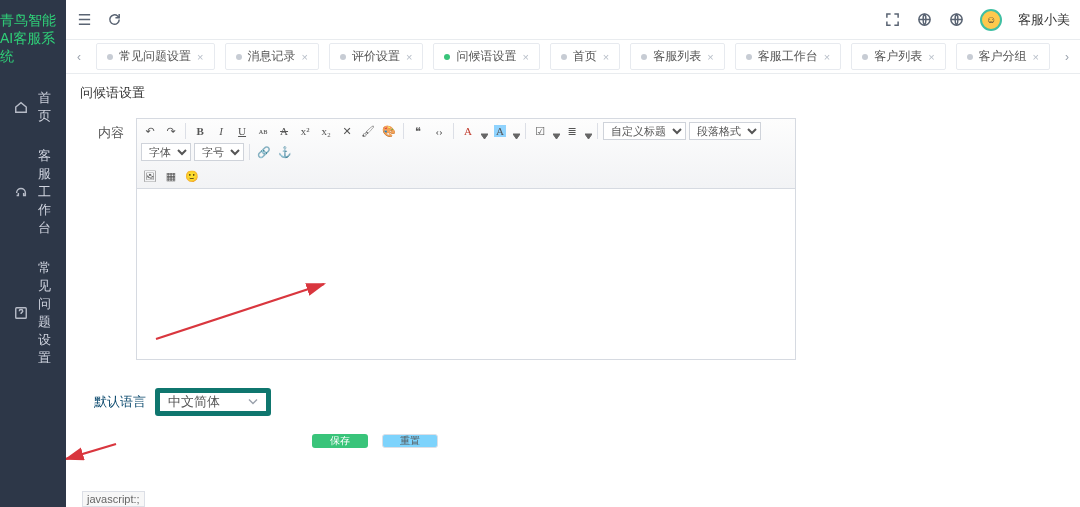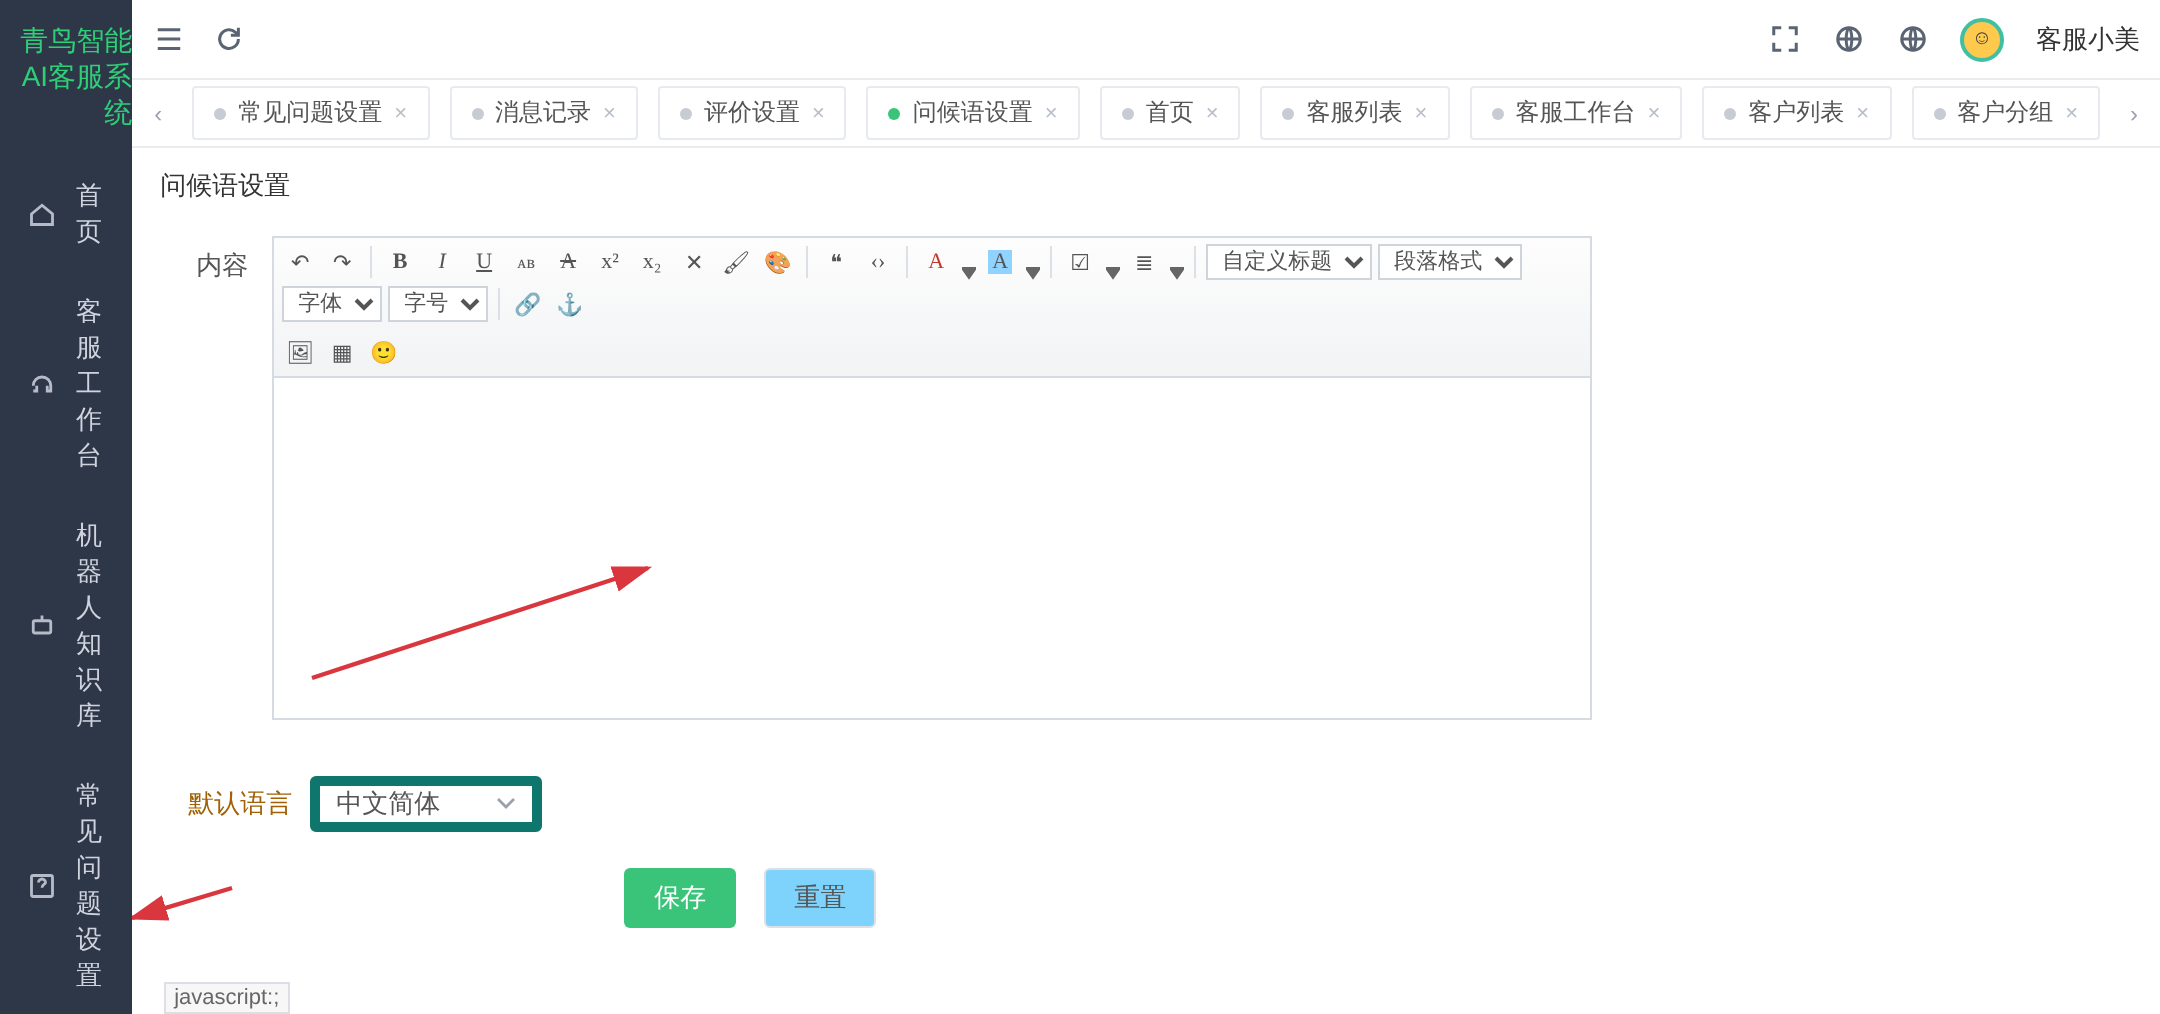--- a/index.html
+++ b/index.html
@@ -1,21 +1,21 @@
 <!DOCTYPE html>
 <html><head>
 <meta charset="utf-8">
 <style>
 * { box-sizing: border-box; margin: 0; padding: 0; }
 html, body { height: 100%; font-family: "Helvetica Neue", Arial, "PingFang SC", "Microsoft YaHei", sans-serif; font-size: 13px; color: #333; }
 body { display: flex; width: 1080px; height: 507px; overflow: hidden; background: #fff; }
 
 
 .sidebar { width: 162px; background: #2d3748; color: #cfd3de; display: flex; flex-direction: column; }
-.brand { color: #2fcf78; font-size: 14px; text-align: right; padding: 12px 0; font-weight: 500; }
+.brand { color: #2fcf78; font-size: 14px; text-align: left; padding: 12px 0; font-weight: 500; }
 .nav { flex: 1; overflow: hidden; }
 .nav-item { display: flex; align-items: center; padding: 11px 14px; cursor: pointer; font-size: 13px; gap: 10px; }
 .nav-icon { width: 14px; height: 14px; display: inline-flex; align-items: center; justify-content: center; opacity: .85; }
 .nav-icon svg { width: 14px; height: 14px; stroke: currentColor; fill: none; stroke-width: 1.6; }
 .nav-label { flex: 1; }
 .nav-chevron { width: 10px; height: 10px; }
 .nav-chevron svg { width: 10px; height: 10px; stroke: currentColor; fill: none; stroke-width: 1.8; }
 
 
 .main { flex: 1; display: flex; flex-direction: column; position: relative; }
@@ -48,27 +48,27 @@
 .ed-toolbar { background: #fafbfc linear-gradient(#fdfdfd,#f2f3f5); border-bottom: 1px solid #d6dae1; padding: 3px 4px; display: flex; flex-wrap: wrap; align-items: center; gap: 3px; min-height: 46px; }
 .ed-btn { width: 18px; height: 18px; display: inline-flex; align-items: center; justify-content: center; font-size: 11px; color: #555; border: 1px solid transparent; border-radius: 2px; cursor: pointer; font-family: Georgia, serif; }
 .ed-sep { width: 1px; height: 16px; background: #dcdfe6; margin: 0 2px; }
 .ed-select { height: 18px; font-size: 11px; border: 1px solid #cfd3da; background: #fff; padding: 0 3px; color: #555; }
 .ed-dd { width: 7px; height: 7px; margin-left: 1px; display: inline-block; }
 .ed-dd svg { width: 7px; height: 7px; stroke: #666; fill: #666; }
 .ed-area { height: 170px; background: #fff; }
 
 
 .lang-row { display: flex; align-items: center; padding-top: 20px; }
-.lang-label { width: 75px; text-align: left; padding-left: 14px; font-size: 13px; color: #a16207; }
+.lang-label { width: 75px; text-align: left; padding-left: 14px; font-size: 13px; color: #0c4a6e; }
 .lang-select { width: 116px; height: 28px; border: 5px solid #0f766e; border-radius: 3px; position: relative; padding: 0 8px; display: flex; align-items: center; font-size: 13px; color: #555; }
 .lang-select .sel-caret { position: absolute; right: 8px; top: 50%; transform: translateY(-50%); }
 
 
 .btn-row { display: flex; gap: 14px; padding: 18px 0 10px 232px; }
-.btn { height: 30px; min-width: 56px; padding: 0 8px; border-radius: 3px; font-size: 13px; display: inline-flex; align-items: center; justify-content: center; cursor: pointer; border: 1px solid transparent; }
+.btn { height: 14px; min-width: 56px; padding: 0 8px; border-radius: 3px; font-size: 10px; display: inline-flex; align-items: center; justify-content: center; cursor: pointer; border: 1px solid transparent; }
 .btn-primary { background: #39c47a; color: #fff; }
 .btn-default { background: #7dd3fc; border-color: #dcdfe6; color: #555; }
 
 
 .arrow-layer { position: absolute; left: 0; top: 0; right: 0; bottom: 0; pointer-events: none; }
 
 
 .statusbar { position: absolute; left: 16px; bottom: 0; font-size: 11px; color: #666; background: #f7f7f7; border: 1px solid #dcdfe6; padding: 1px 4px; }
 </style>
 </head>
@@ -85,29 +85,20 @@
         </span>
         <span class="nav-label">首页</span>
       </div>
       <div class="nav-item">
         <span class="nav-icon">
           <svg viewBox="0 0 16 16">
             <path d="M3 9a5 5 0 0 1 10 0v3h-2V9M3 12h2V9"></path>
           </svg>
         </span>
         <span class="nav-label">客服工作台</span>
-      </div>
-      <div class="nav-item">
-        <span class="nav-icon">
-          <svg viewBox="0 0 16 16">
-            <rect x="3" y="5" width="10" height="7" rx="1"></rect>
-            <path d="M8 2v3"></path>
-          </svg>
-        </span>
-        <span class="nav-label">机器人知识库</span>
       </div>
       <div class="nav-item">
         <span class="nav-icon">
           <svg viewBox="0 0 16 16">
             <rect x="2" y="2" width="12" height="12" rx="1"></rect>
             <path d="M6 6c0-1 1-2 2-2s2 1 2 2-2 1-2 3"></path>
           </svg>
         </span>
         <span class="nav-label">常见问题设置</span>
       </div>

